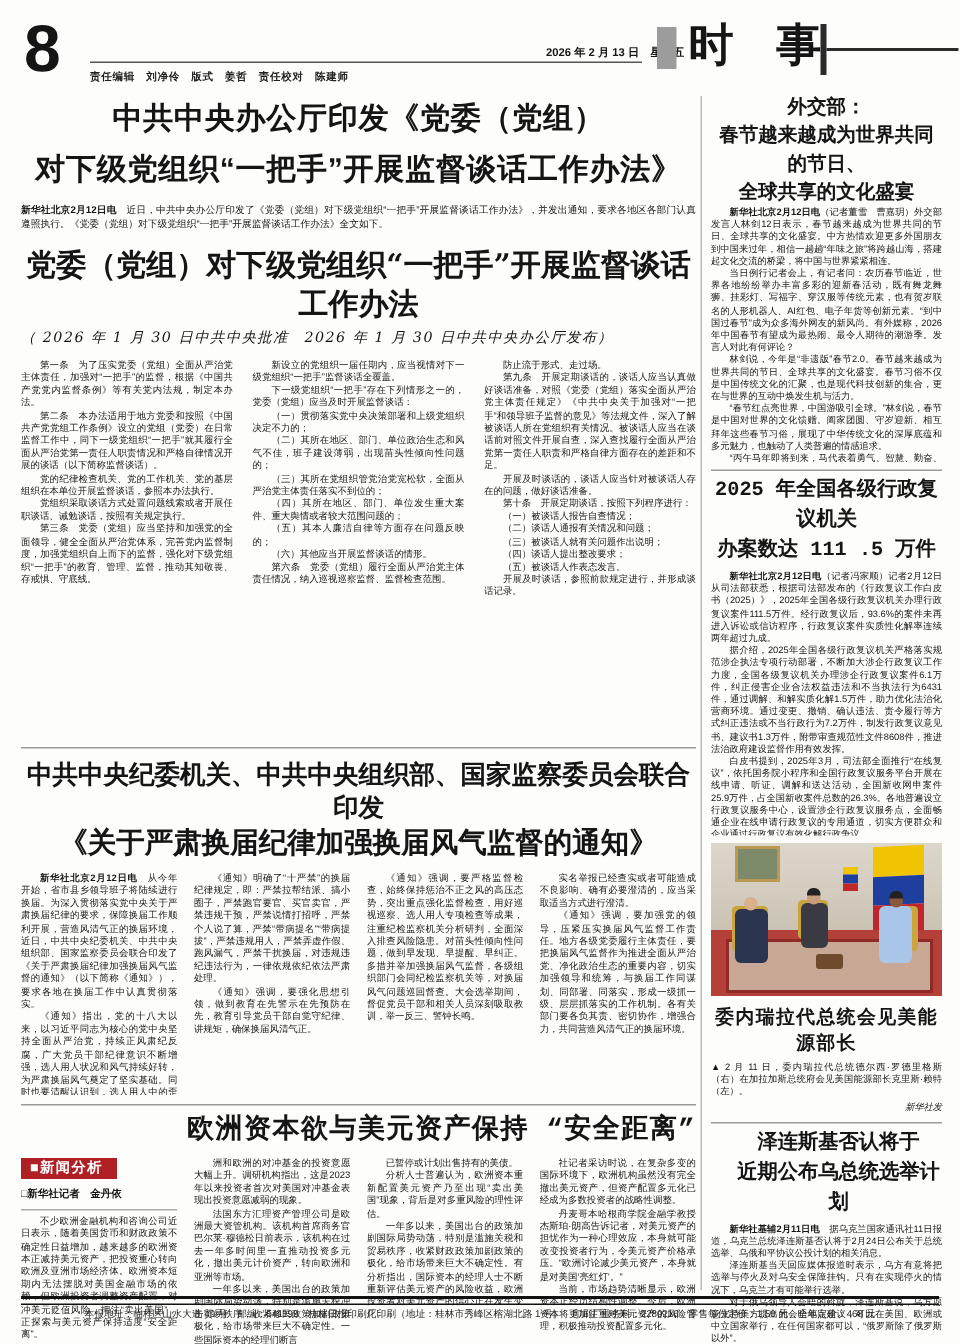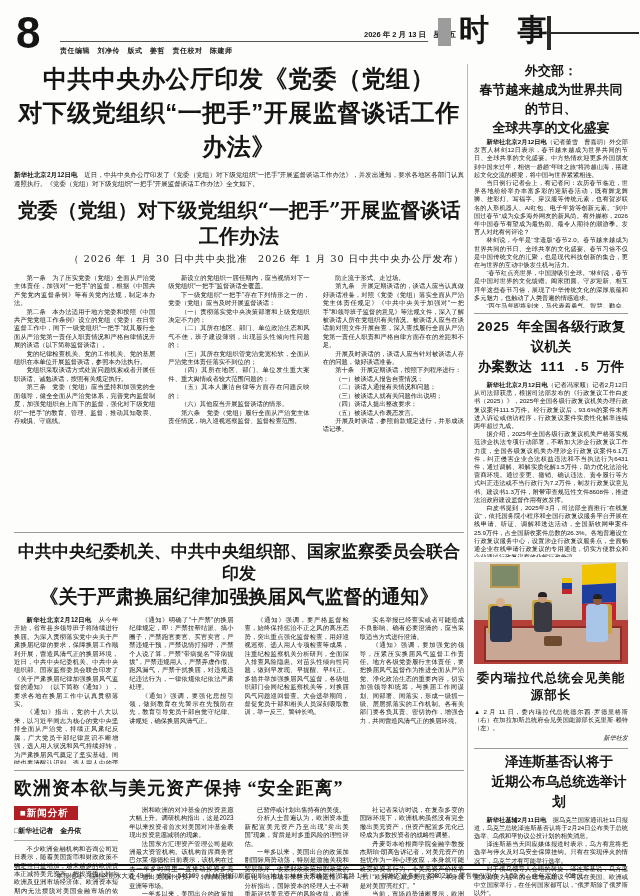--- a/index.html
+++ b/index.html
@@ -16,41 +16,41 @@
   .grayblock{position:absolute;left:424px;top:6px;width:13px;height:28px;background:#9c9c9c;}
   .section{position:absolute;left:445px;top:-2px;font-size:30px;font-weight:900;
            font-family:"DejaVu Serif",serif;letter-spacing:9px;white-space:nowrap;}
   .vbar{position:absolute;left:533px;top:4px;width:4px;height:34px;background:#2b2b2b;}
   .hline{position:absolute;left:537px;top:20px;width:88px;height:2px;background:#2b2b2b;}
   
   .leftcol{position:absolute;left:14px;top:62px;width:450px;}
   .rightcol{position:absolute;left:474px;top:62px;width:154px;}
   .vdiv{position:absolute;left:467px;top:64px;width:1px;height:796px;background:#b9b9b9;}
   
-  .a1-h{font-size:24px;line-height:34px;font-weight:900;text-align:center;letter-spacing:.5px;}
+  .a1-h{font-size:20px;line-height:34px;font-weight:900;text-align:center;letter-spacing:.5px;}
   .a1-lead{margin-top:6px;font-size:6.5px;line-height:9px;text-align:justify;}
   .a1-lead b{font-weight:800;}
   .a1-doctitle{margin-top:9px;font-size:20px;line-height:26px;font-weight:900;text-align:center;
                font-family:"DejaVu Serif",serif;}
-  .a1-docsub{margin-top:4px;font-size:9.5px;text-align:right;
+  .a1-docsub{margin-top:4px;font-size:9.5px;font-style:italic;text-align:left;
              font-family:"DejaVu Serif",serif;letter-spacing:1px;}
   .cols{display:flex;gap:13px;overflow:hidden;}
   .a1-cols{margin-top:8px;height:252px;}
   .col{flex:1;font-size:6.3px;line-height:8.4px;text-align:justify;overflow:hidden;}
   .col p{margin:0;text-indent:2em;}
   .col b{font-weight:800;}
   
   .a2{margin-top:6px;border-top:1px solid #9a9a9a;padding-top:7px;}
   .a2-h1{font-size:17px;line-height:22px;font-weight:900;text-align:center;font-family:"DejaVu Serif",serif;}
   .a2-h2{font-size:19px;line-height:25px;font-weight:900;text-align:center;font-family:"DejaVu Serif",serif;}
   .a2-cols{margin-top:7px;height:148px;gap:11px;}
   
   .a3{margin-top:6px;border-top:1px solid #9a9a9a;padding-top:6px;}
-  .a3-h{font-size:18px;line-height:22px;font-weight:900;text-align:left;
-        font-family:Liberation Serif, serif;letter-spacing:1px;}
+  .a3-h{font-size:18px;line-height:22px;font-weight:900;text-align:right;
+        font-family:Liberation Mono, monospace;letter-spacing:1px;}
   .a3-cols{margin-top:7px;height:136px;gap:11px;}
   .tag{display:inline-block;background:#b01f24;color:#fff;font-size:9.5px;font-weight:800;
        padding:3px 9px 3px 6px;letter-spacing:1px;}
   .byline{margin:7px 0 4px;font-size:7px;font-weight:700;border-bottom:1px solid #aaa;padding-bottom:4px;}
   
   .r-h{font-family:Liberation Mono, monospace;font-weight:900;text-align:center;}
   .ra-l{font-size:13px;line-height:19px;}
   .r-body{font-size:6.2px;line-height:8.2px;text-align:justify;overflow:hidden;}
   .r-body p{margin:0;text-indent:2em;}
   .r-body b{font-weight:800;}

